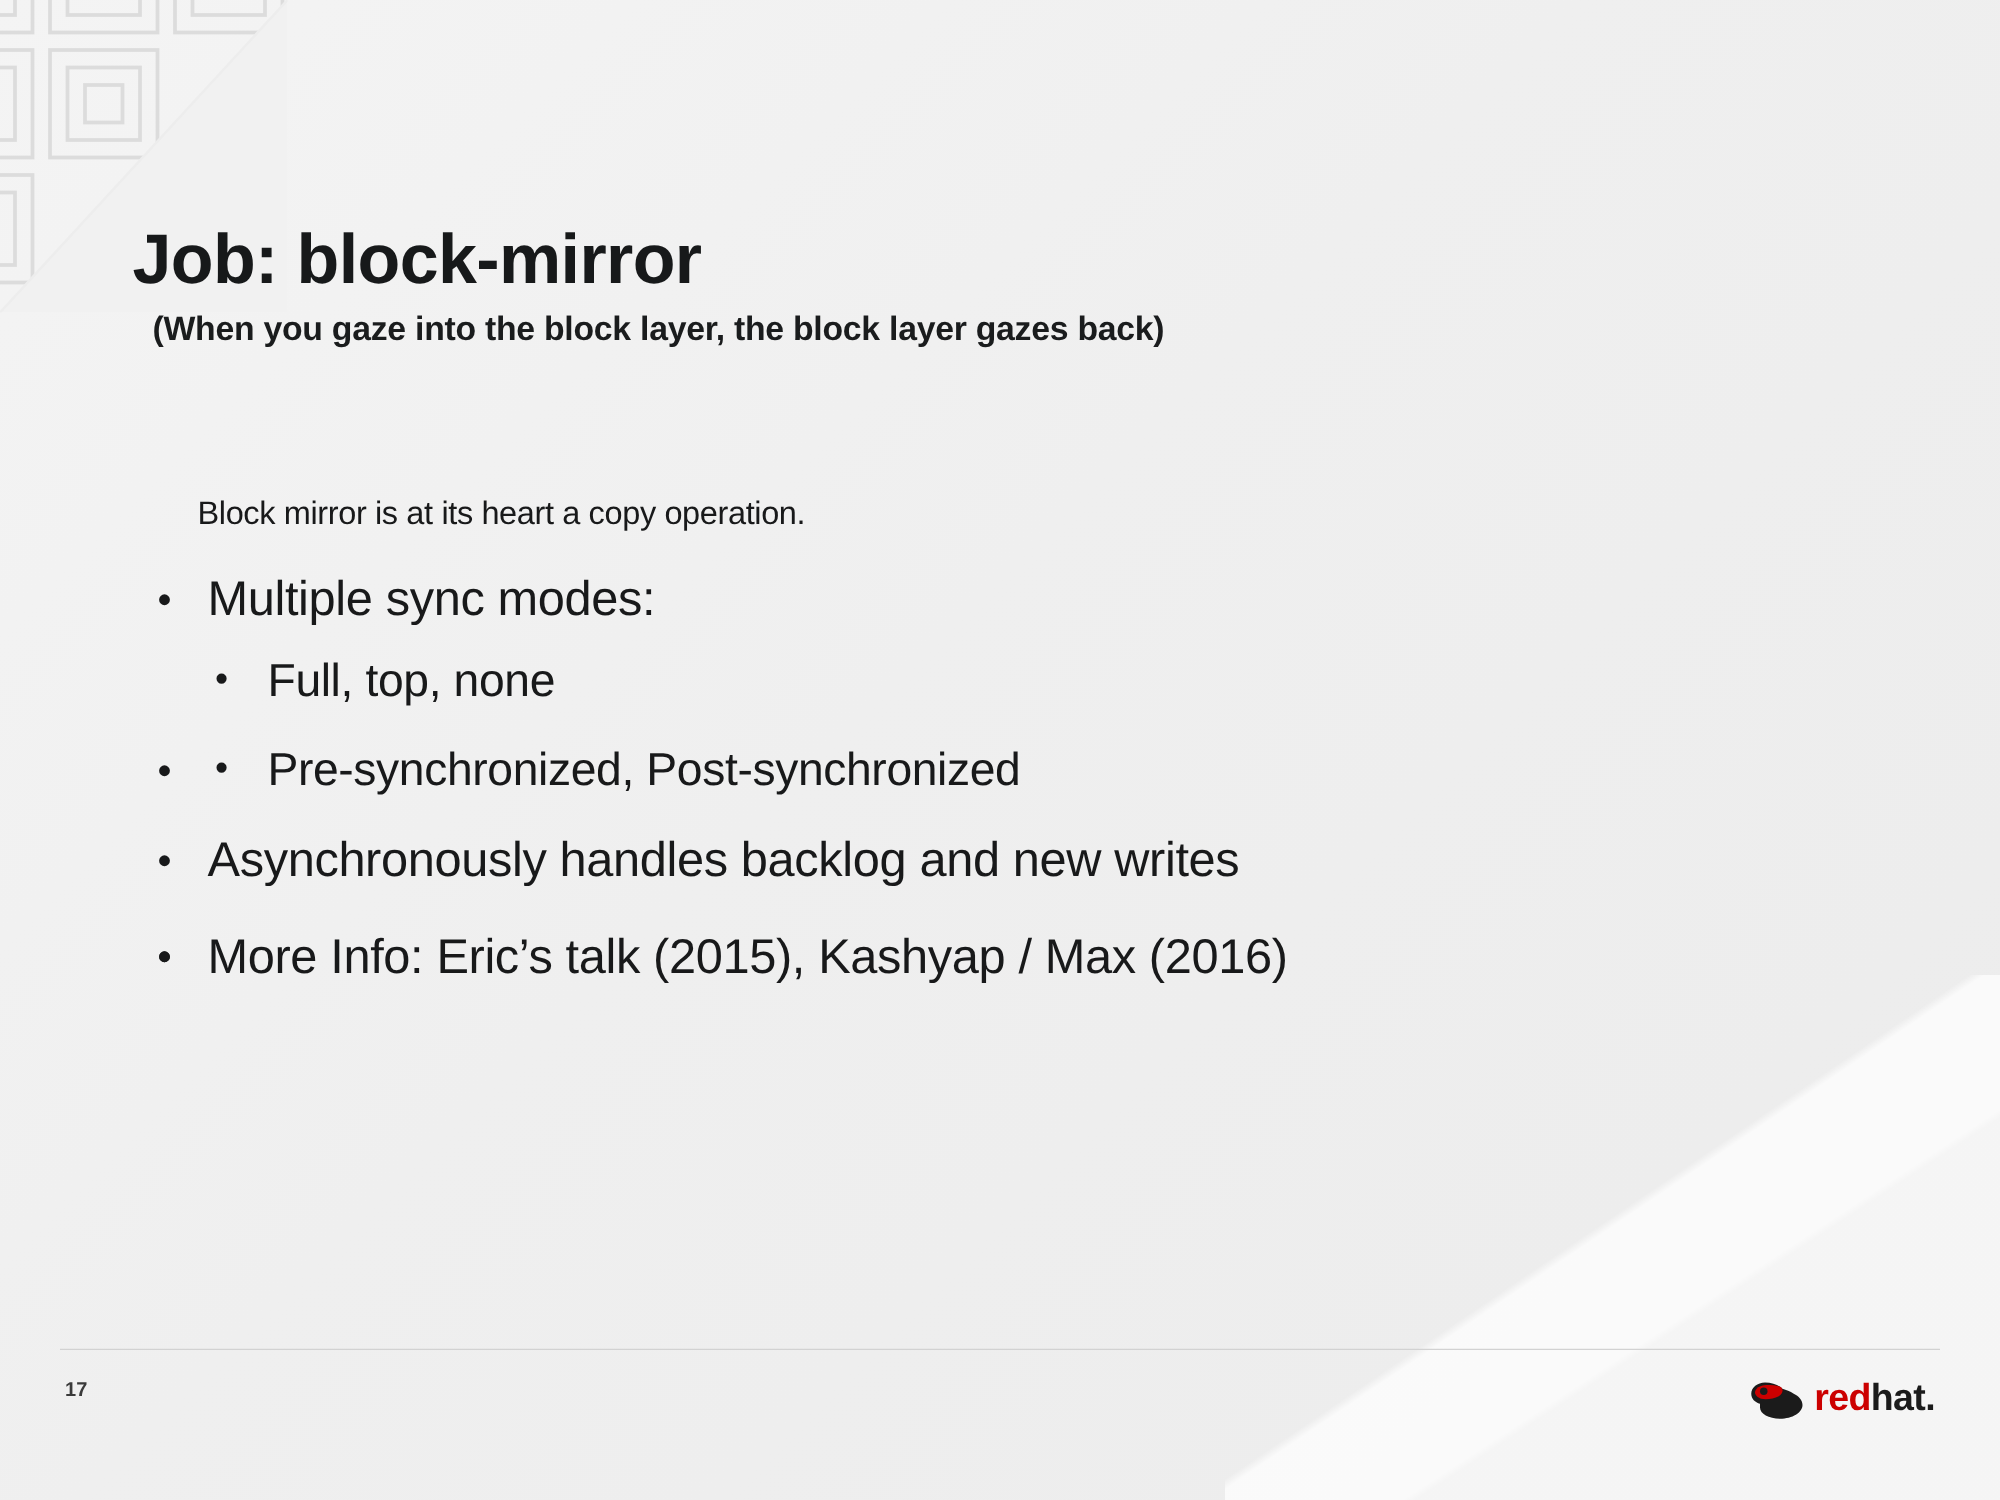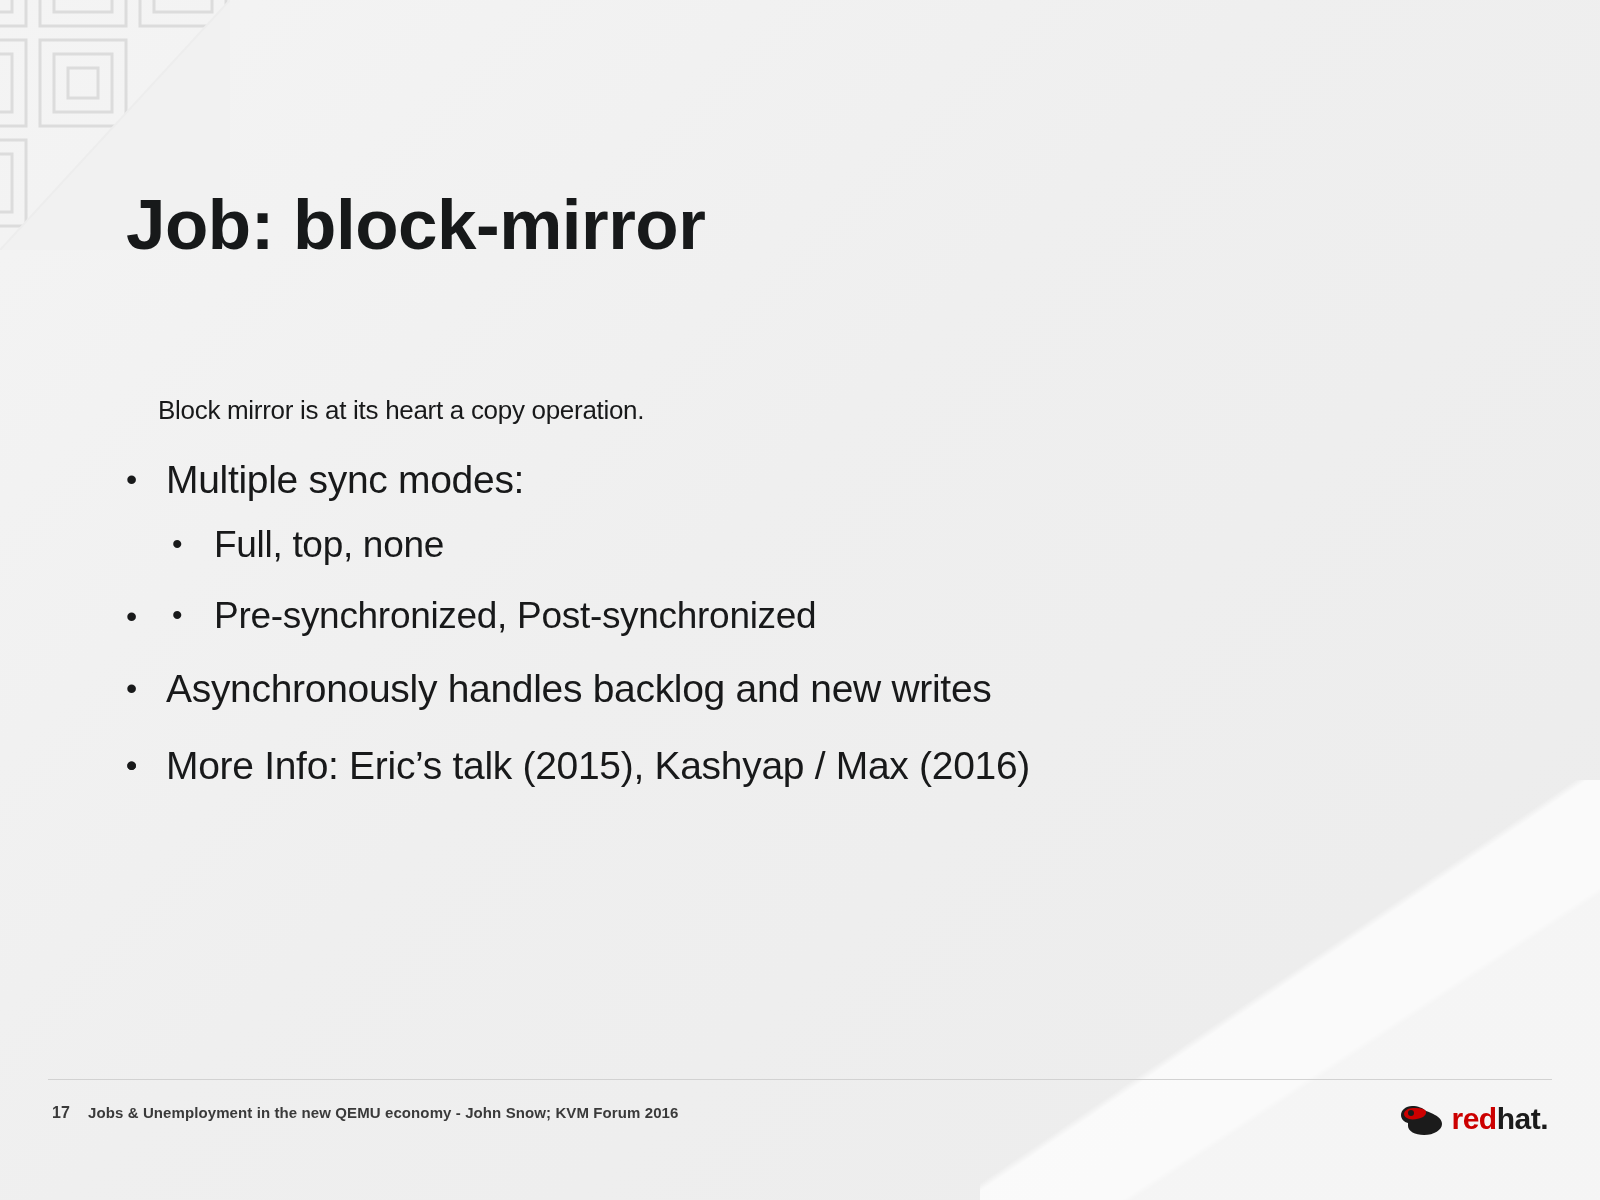--- a/index.html
+++ b/index.html
@@ -48,23 +48,23 @@
     right: 0;
     bottom: 0;
     width: 520px;
     height: 340px;
     background: linear-gradient(to bottom right, rgba(0,0,0,0) 54%, rgba(0,0,0,0.018) 55%);
     pointer-events: none;
   }
 
   .title {
     position: absolute;
-    left: 126px;
+    left: 106px;
     top: 140px;
-    font-size: 71px;
+    font-size: 56px;
     font-weight: bold;
     letter-spacing: -0.5px;
     color: #17191a;
     line-height: 1.05;
   }
   .subtitle {
     position: absolute;
     left: 122px;
     top: 248px;
     font-size: 27px;
@@ -211,20 +211,21 @@
       </g>
       <path d="M 0 250 L 230 0 L 230 250 Z" fill="#f1f1f1"></path>
       <path d="M 0 250 L 230 0" stroke="#ededed" stroke-width="2" fill="none"></path>
     </svg>
   </div>
 
   <div class="diag-band"></div>
   <div class="diag-band2"></div>
 
   <h1 class="title">Job: block-mirror</h1>
+  <div class="subtitle">(When you gaze into the block layer, the block layer gazes back)</div>
 
   <div class="body-block">
     <p class="lead">Block mirror is at its heart a copy operation.</p>
 
     <ul class="level1">
 
       <li class="has-sub">
         <span class="bullet">•</span>
         <span>Multiple sync modes:</span>
         <ul class="level2">
@@ -259,21 +260,20 @@
         <span>More Info: Eric’s talk (2015), Kashyap / Max (2016)</span>
       </li>
 
     </ul>
   </div>
 
   <div class="footer-rule"></div>
 
   <div class="footer">
     <span class="page-num">17</span>
-    <span>Jobs &amp; Unemployment in the new QEMU economy -  John Snow; KVM Forum 2016</span>
   </div>
 
   <div class="logo">
     <span class="shadowman">
       <svg width="46" height="38" viewBox="0 0 46 38" xmlns="http://www.w3.org/2000/svg">
         <path d="M13 6 C7 6 2 10 2 15 C2 19 5 22 9 23 L9 26 C9 31 16 35 25 35 C35 35 43 30 43 24 C43 20 40 17 36 15 C33 13 30 12 27 11 C24 8 19 6 13 6 Z" fill="#1b1b1b"></path>
         <path d="M14 8 C9 8 5 11 5 14 C5 16 7 18 10 19 C14 20 20 19 24 17 C27 15 28 12 26 10 C23 8 18 8 14 8 Z" fill="#cc0000"></path>
         <circle cx="12" cy="13" r="3" fill="#1b1b1b"></circle>
       </svg>
     </span>

